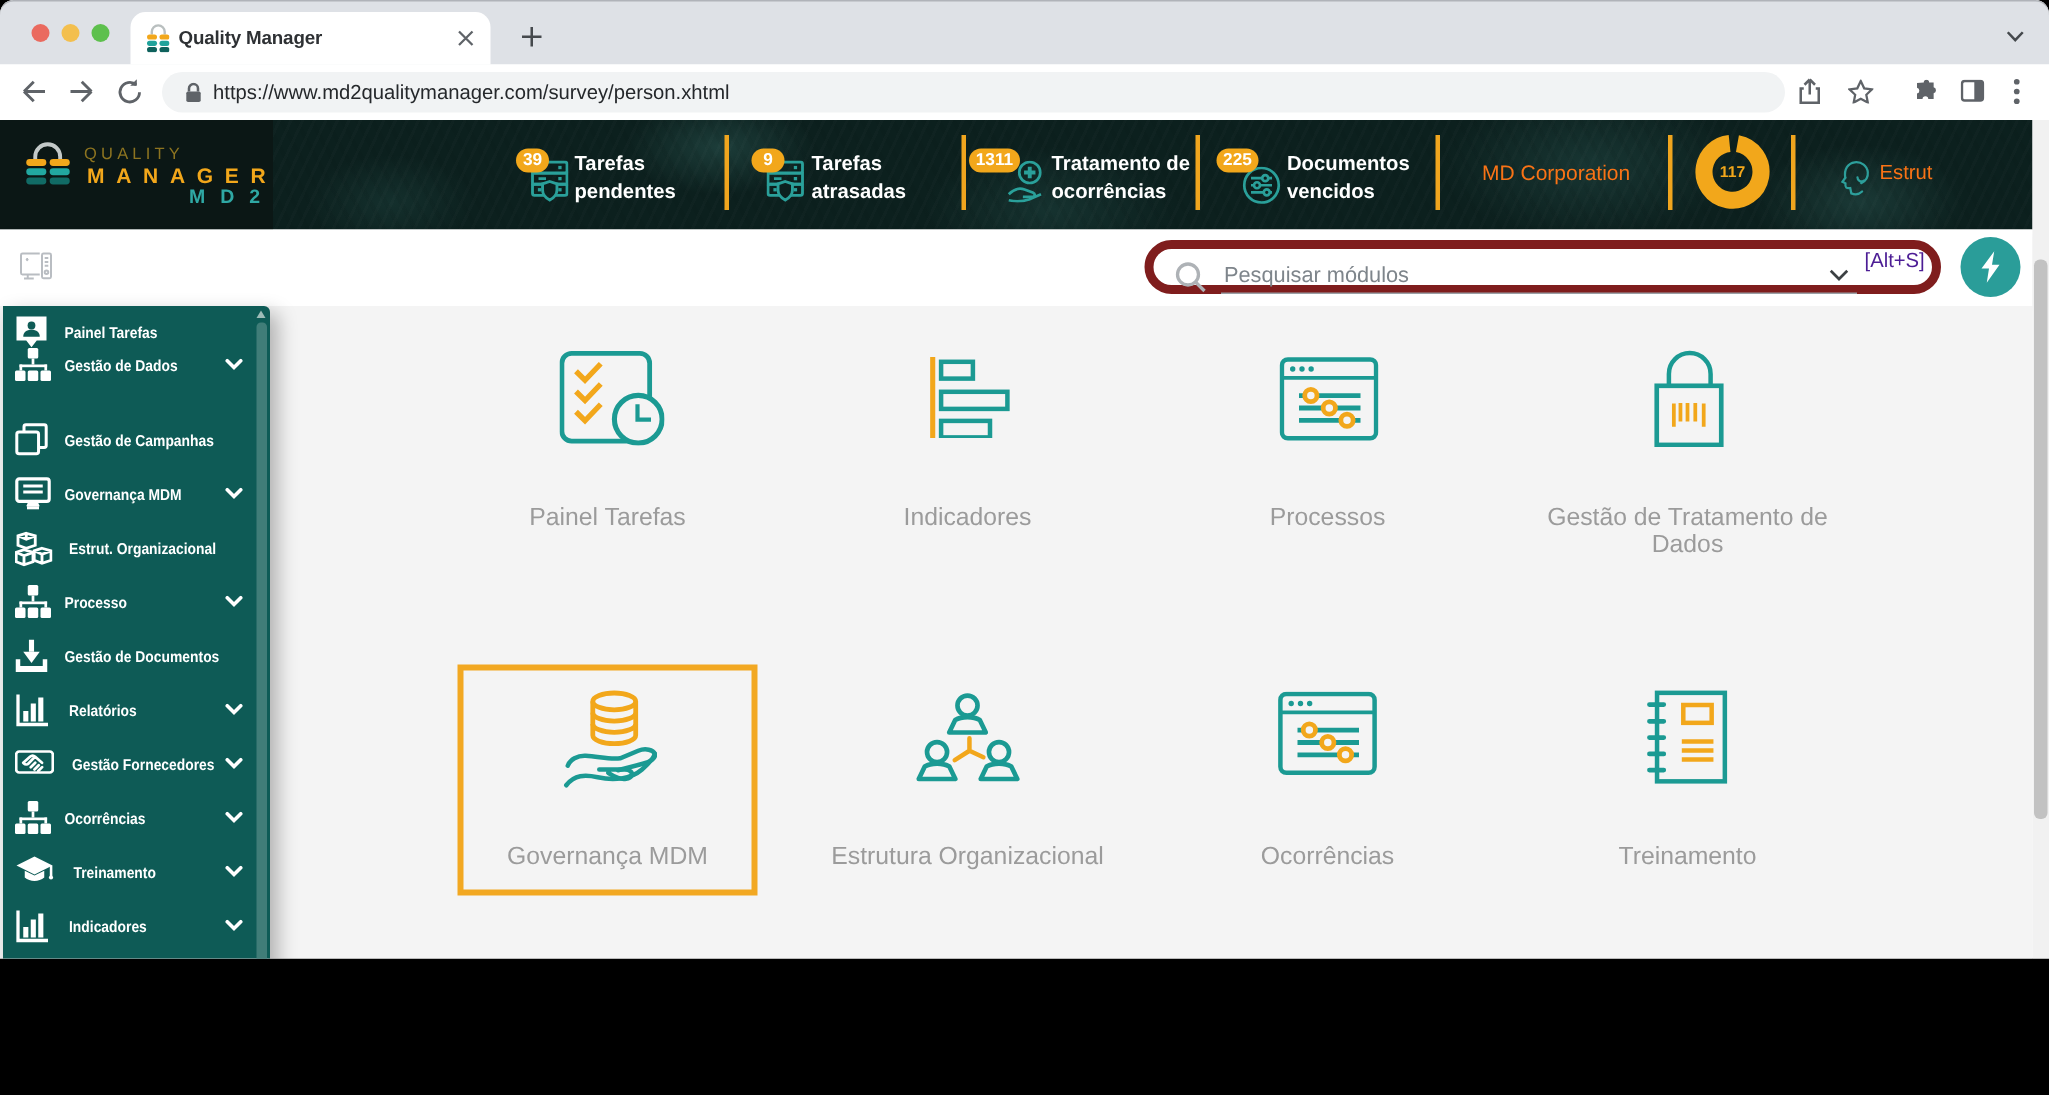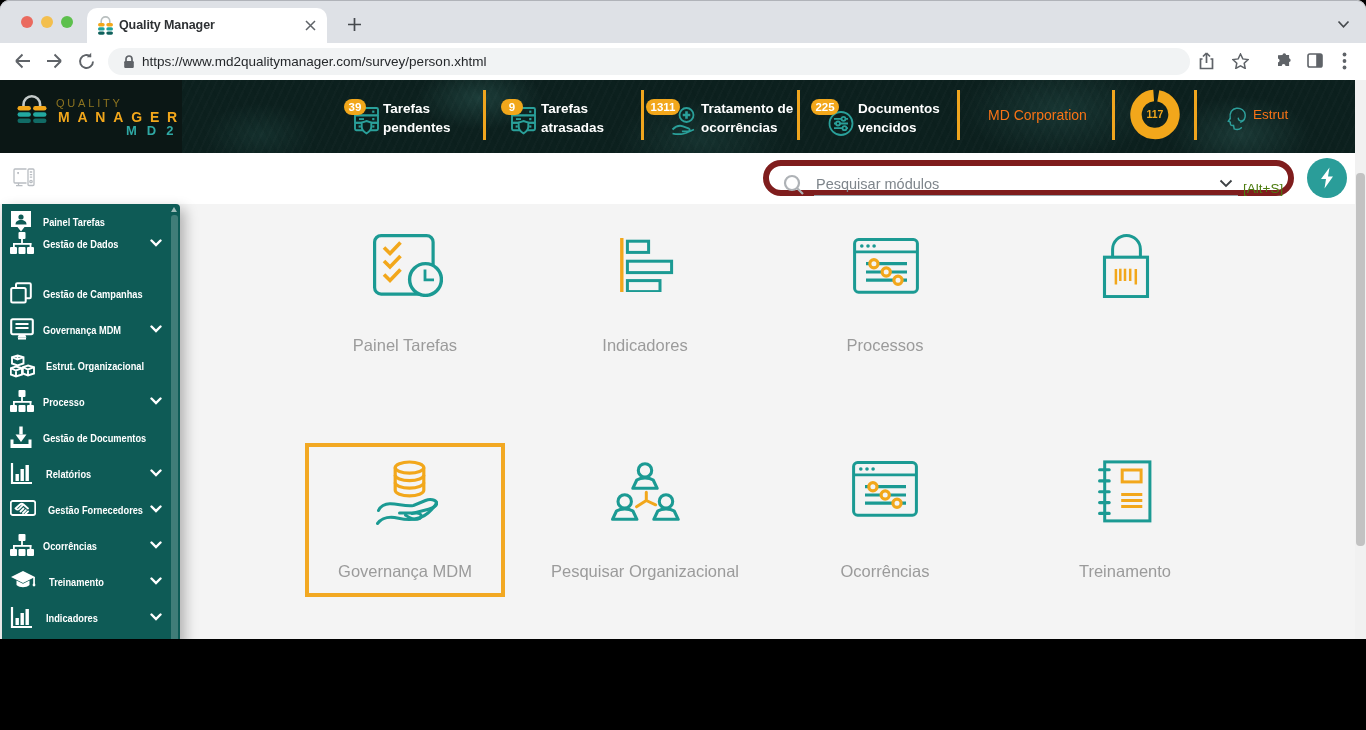--- a/index.html
+++ b/index.html
@@ -28,21 +28,21 @@
 #logoblock{left:0;top:0;width:182px;height:73px;background:#0b1715}
 .sep{top:10px;width:3px;height:50px;background:#f0a51e}
 .badge{z-index:3;background:#f2a71b;color:#fff;font-size:11.5px;font-weight:bold;text-align:center;border-radius:8px;height:16px;line-height:16px}
 .btext{color:#fff;font-size:13.5px;font-weight:bold;line-height:18.5px;white-space:nowrap}
 .hname{color:#f97316;font-size:13.5px;font-weight:normal;white-space:nowrap}
 
 #toolbar{left:0;top:153px;width:1355px;height:51px;background:#fff;box-shadow:0 2px 5px rgba(0,0,0,.10)}
 #spill{left:763px;top:7px;width:531px;height:36px;border:6px solid #7f1d1d;border-radius:18px;background:#fff}
 #sptext{left:47px;top:10px;font-size:14.5px;color:#7e858b}
 #spline{left:45px;top:28.5px;width:424px;height:1px;background:#9aa0a6}
-#alts{left:474px;top:15px;font-size:13.5px;color:#4d7c0f}
+#alts{left:474px;top:0;font-size:13.5px;color:#4c1d95}
 #zap{left:1307px;top:5px;width:40px;height:40px;border-radius:50%;background:#2a9d99}
 
 #content{left:0;top:204px;width:1355px;height:526px;background:#f4f4f4}
 .tlabel{position:absolute;width:260px;text-align:center;font-size:16.5px;color:#9b9b9b;line-height:18px}
 #selbox{left:305px;top:239px;width:200px;height:154px;border:4px solid #f2a822}
 #obar{left:0;top:514px;width:1355px;height:12px;background:#f7a823}
 
 #sidebar{left:2px;top:204px;width:178px;height:499px;background:#0e5b56;border-radius:0 4px 26px 6px;box-shadow:5px 5px 13px rgba(0,0,0,.28)}
 .mi{position:absolute;left:0;width:178px;height:28px}
 .mi .ic{position:absolute;left:8px;top:2px;width:24px;height:24px}
@@ -292,20 +292,21 @@
     <path d="M10.6 24.2 V16.3 a13.9 13.9 0 0 1 27.8 0 V24.2" fill="none" stroke="#1b9a93" stroke-width="3"></path>
     <rect x="2.5" y="24.2" width="43" height="39.4" fill="none" stroke="#1b9a93" stroke-width="3.1"></rect>
     <g stroke="#f2a71b" stroke-width="2.5" fill="none">
       <path d="M13.9 36 V51.5"></path>
           <path d="M18.3 35.7 V48"></path>
           <path d="M23 35.7 V48"></path>
           <path d="M28.2 35.7 V48"></path>
           <path d="M33.8 36 V51.5"></path>
     </g>
   </svg>
+  <div class="tlabel" style="left:995px;top:132px">Gestão de Tratamento de<br>Dados</div>
 
   <div id="selbox" class="abs"></div>
 
   <svg class="abs" style="left:374px;top:256px" width="64" height="66" viewBox="0 0 64 66">
     <g fill="none" stroke="#f2a71b" stroke-width="3.2">
       <ellipse cx="35.5" cy="7.6" rx="14.3" ry="5.6"></ellipse>
       <path d="M21.2 7.6 V30.2 a14.3 5.6 0 0 0 28.6 0 V7.6"></path>
       <path d="M21.2 15.1 a14.3 5.6 0 0 0 28.6 0"></path>
       <path d="M21.2 22.6 a14.3 5.6 0 0 0 28.6 0"></path>
     </g>
@@ -323,21 +324,21 @@
       <path d="M22.8 27.3 L26.8 19 C31 16.4 39 16.4 43.2 19 L47.2 27.3 Z"></path>
       <circle cx="14.7" cy="40.4" r="6.7"></circle>
       <path d="M2.5 58.3 L6.5 50 C10.7 47.4 18.7 47.4 22.9 50 L26.9 58.3 Z"></path>
       <circle cx="56" cy="40.4" r="6.7"></circle>
       <path d="M43.8 58.3 L47.8 50 C52 47.4 60 47.4 64.2 50 L68.2 58.3 Z"></path>
     </g>
     <g fill="none" stroke="#f2a71b" stroke-width="3" stroke-linecap="round">
       <path d="M36.3 31.2 V39.5 M36.3 39.5 L26.5 45.8 M36.3 39.5 L45.6 43.8"></path>
     </g>
   </svg>
-  <div class="tlabel" style="left:515px;top:358px">Pesquisar Organizacional</div>
+  <div class="tlabel" style="left:515px;top:358px">Estrutura Organizacional</div>
 
   <svg class="abs" style="left:852px;top:257px" width="66" height="56" viewBox="0 0 66 56">
     <g fill="none" stroke="#1b9a93" stroke-width="3">
       <rect x="1.6" y="1.6" width="62.8" height="52.6" rx="4"></rect>
       <path d="M1.6 13.9 H64.4" stroke-width="2.6"></path>
       <path d="M13 25.7 H54 M13 34 H54 M13 42.2 H54" stroke-width="3.2"></path>
     </g>
     <g fill="#1b9a93">
           <circle cx="8.8" cy="8" r="1.8"></circle>
           <circle cx="15" cy="8" r="1.8"></circle>

